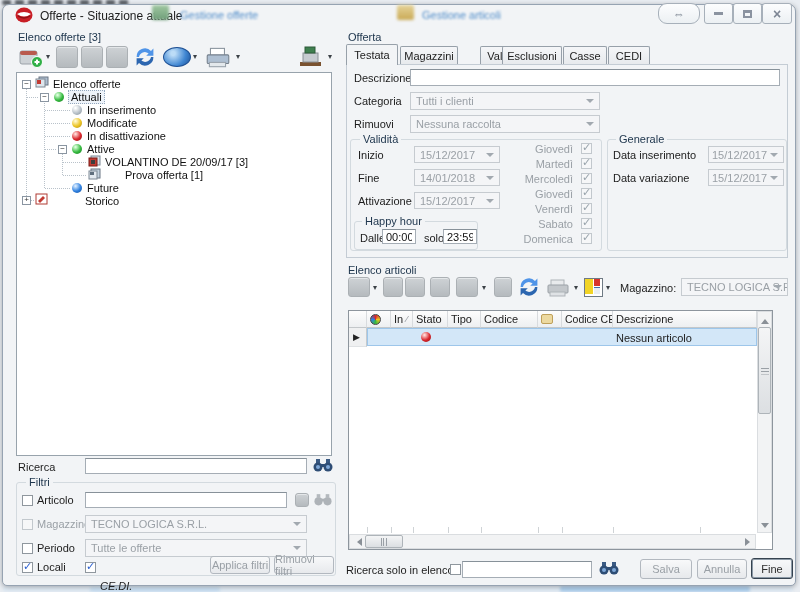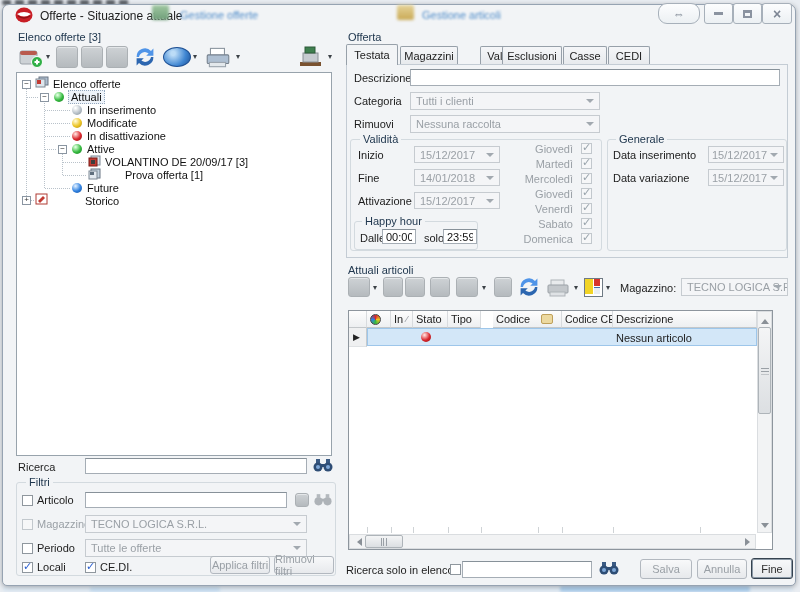--- a/index.html
+++ b/index.html
@@ -230,21 +230,21 @@
 
 <span class="cb" style="left:22px;top:543px;"></span>
 <div class="lbl" style="left:37px;top:542px;">Periodo</div>
 <div class="combo" style="left:85px;top:539px;width:222px;height:18px;">
   <span>Tutte le offerte</span>
 </div>
 
 <span class="cb checked" style="left:22px;top:562px;"></span>
 <div class="lbl" style="left:37px;top:561px;">Locali</div>
 <span class="cb checked" style="left:85px;top:562px;"></span>
-<div class="lbl" style="left:100px;top:561px;">CE.DI.</div>
+<div class="lbl" style="left:100px;top:580px;font-style:italic;">CE.DI.</div>
 <div class="btn dis" style="left:210px;top:556px;width:60px;height:18px;">Applica filtri</div>
 <div class="btn dis" style="left:274px;top:556px;width:60px;height:18px;font-size:11px;">Rimuovi filtri</div>
 
 <div class="glbl" style="left:348px;top:31px;">Offerta</div>
 
 <div class="panel" style="left:346px;top:64px;width:442px;height:194px;"></div>
 <div class="tab active" style="left:346px;top:44px;width:52px;height:21px;">Testata</div>
 <div class="tab" style="left:400px;top:46px;width:58px;height:18px;">Magazzini</div>
 <div class="tab" style="left:480px;top:46px;width:42px;height:18px;">Valori</div>
 <div class="tab" style="left:502px;top:46px;width:60px;height:18px;">Esclusioni</div>
@@ -306,21 +306,21 @@
 <div class="legend" style="left:616px;top:133px;">Generale</div>
 <div class="lbl" style="left:613px;top:149px;">Data inserimento</div>
 <div class="combo" style="left:708px;top:146px;width:76px;height:17px;padding-left:3px;">
   <span>15/12/2017</span>
 </div>
 <div class="lbl" style="left:613px;top:172px;">Data variazione</div>
 <div class="combo" style="left:708px;top:169px;width:76px;height:17px;padding-left:3px;">
   <span>15/12/2017</span>
 </div>
 
-<div class="glbl" style="left:348px;top:264px;">Attuali articoli</div>
+<div class="glbl" style="left:348px;top:264px;">Elenco articoli</div>
 
 <div class="ticon" style="left:348px;top:277px;width:22px;height:20px;"></div>
 <span class="caret" style="left:373px;top:284px;">▾</span>
 <div class="ticon" style="left:383px;top:277px;width:20px;height:20px;"></div>
 <div class="ticon" style="left:405px;top:277px;width:20px;height:20px;"></div>
 <div class="ticon" style="left:430px;top:277px;width:20px;height:20px;"></div>
 <div class="ticon" style="left:456px;top:277px;width:22px;height:20px;"></div>
 <span class="caret" style="left:482px;top:284px;">▾</span>
 <div class="ticon" style="left:494px;top:277px;width:18px;height:20px;"></div>
 <svg style="left:517px;top:275px" width="24" height="24" viewBox="0 0 20 20">
@@ -352,21 +352,21 @@
 </div>
 <div class="gh" style="left:391px;width:22px;top:311px;">
   <span>In</span>&nbsp;<span style="color:#8a9097;font-size:9px;">⁄</span>
 </div>
 <div class="gh" style="left:413px;width:35px;top:311px;">
     <span>Stato</span>
   </div>
 <div class="gh" style="left:448px;width:33px;top:311px;">
     <span>Tipo</span>
   </div>
-<div class="gh" style="left:493px;width:57px;top:311px;">
+<div class="gh" style="left:481px;width:57px;top:311px;">
     <span>Codice</span>
   </div>
 <div class="gh" style="left:538px;width:24px;top:311px;">
   <span style="width:12px;height:10px;background:#ecd9a0;border:1px solid #bfa05a;border-radius:2px;box-sizing:border-box;"></span>
 </div>
 <div class="gh" style="left:562px;width:51px;top:311px;font-size:10.5px;">
     <span>Codice CEDI</span>
   </div>
 <div class="gh" style="left:613px;width:144px;top:311px;">
     <span>Descrizione</span>

